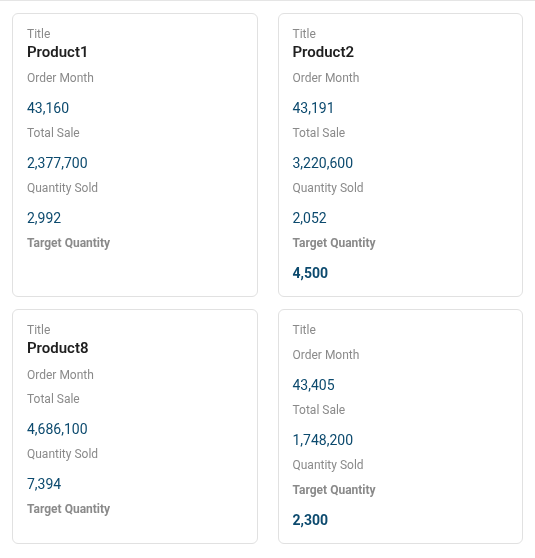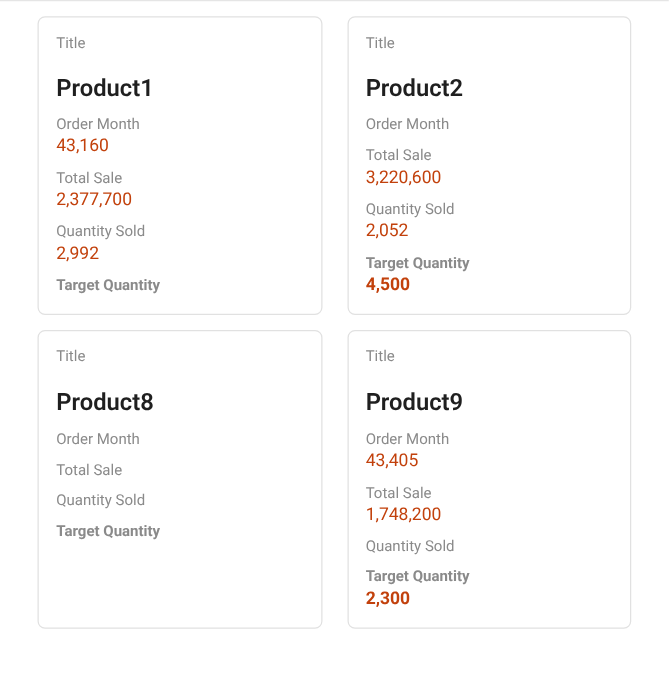--- a/index.html
+++ b/index.html
@@ -12,21 +12,21 @@
       background: #ffffff;
       width: 535px;
       height: 558px;
       overflow: hidden;
       border-top: 1px solid #e5e5e5;
     }
     .cards-grid {
       display: grid;
       grid-template-columns: 1fr 1fr;
       gap: 12px 20px;
-      padding: 12px 30px;
+      padding: 12px 12px;
     }
     .card {
       background: #ffffff;
       border: 1px solid #e1e1e1;
       border-radius: 6px;
       padding: 12px 14px 14px 14px;
     }
     .field {
       margin-bottom: 8px;
     }
@@ -34,30 +34,29 @@
       margin-bottom: 0;
       font-weight: bold;
     }
     .field-label {
       font-size: 12px;
       color: #8a8a8a;
       line-height: 1.4;
     }
     .field-value {
       font-size: 14px;
-      color: #c2410c;
+      color: #0c4a6e;
       line-height: 1.3;
-      margin-top: 0px;
+      margin-top: 12px;
     }
     .title-value {
-      font-size: 19px;
+      font-size: 15px;
       font-weight: 600;
       color: #1f1f1f;
       line-height: 1.3;
-      margin-top: 16px;
     }
   </style>
 </head>
 <body>
 
 <div class="cards-grid">
 
   <div class="card">
     <div class="field">
       <div class="field-label">Title</div>
@@ -80,20 +79,21 @@
     </div>
   </div>
 
   <div class="card">
     <div class="field">
       <div class="field-label">Title</div>
       <div class="title-value">Product2</div>
     </div>
     <div class="field">
       <div class="field-label">Order Month</div>
+      <div class="field-value">43,191</div>
     </div>
     <div class="field">
       <div class="field-label">Total Sale</div>
       <div class="field-value">3,220,600</div>
     </div>
     <div class="field">
       <div class="field-label">Quantity Sold</div>
       <div class="field-value">2,052</div>
     </div>
     <div class="field">
@@ -105,33 +105,34 @@
   <div class="card">
     <div class="field">
       <div class="field-label">Title</div>
       <div class="title-value">Product8</div>
     </div>
     <div class="field">
       <div class="field-label">Order Month</div>
     </div>
     <div class="field">
       <div class="field-label">Total Sale</div>
+      <div class="field-value">4,686,100</div>
     </div>
     <div class="field">
       <div class="field-label">Quantity Sold</div>
+      <div class="field-value">7,394</div>
     </div>
     <div class="field">
       <div class="field-label">Target Quantity</div>
     </div>
   </div>
 
   <div class="card">
     <div class="field">
       <div class="field-label">Title</div>
-      <div class="title-value">Product9</div>
     </div>
     <div class="field">
       <div class="field-label">Order Month</div>
       <div class="field-value">43,405</div>
     </div>
     <div class="field">
       <div class="field-label">Total Sale</div>
       <div class="field-value">1,748,200</div>
     </div>
     <div class="field">

